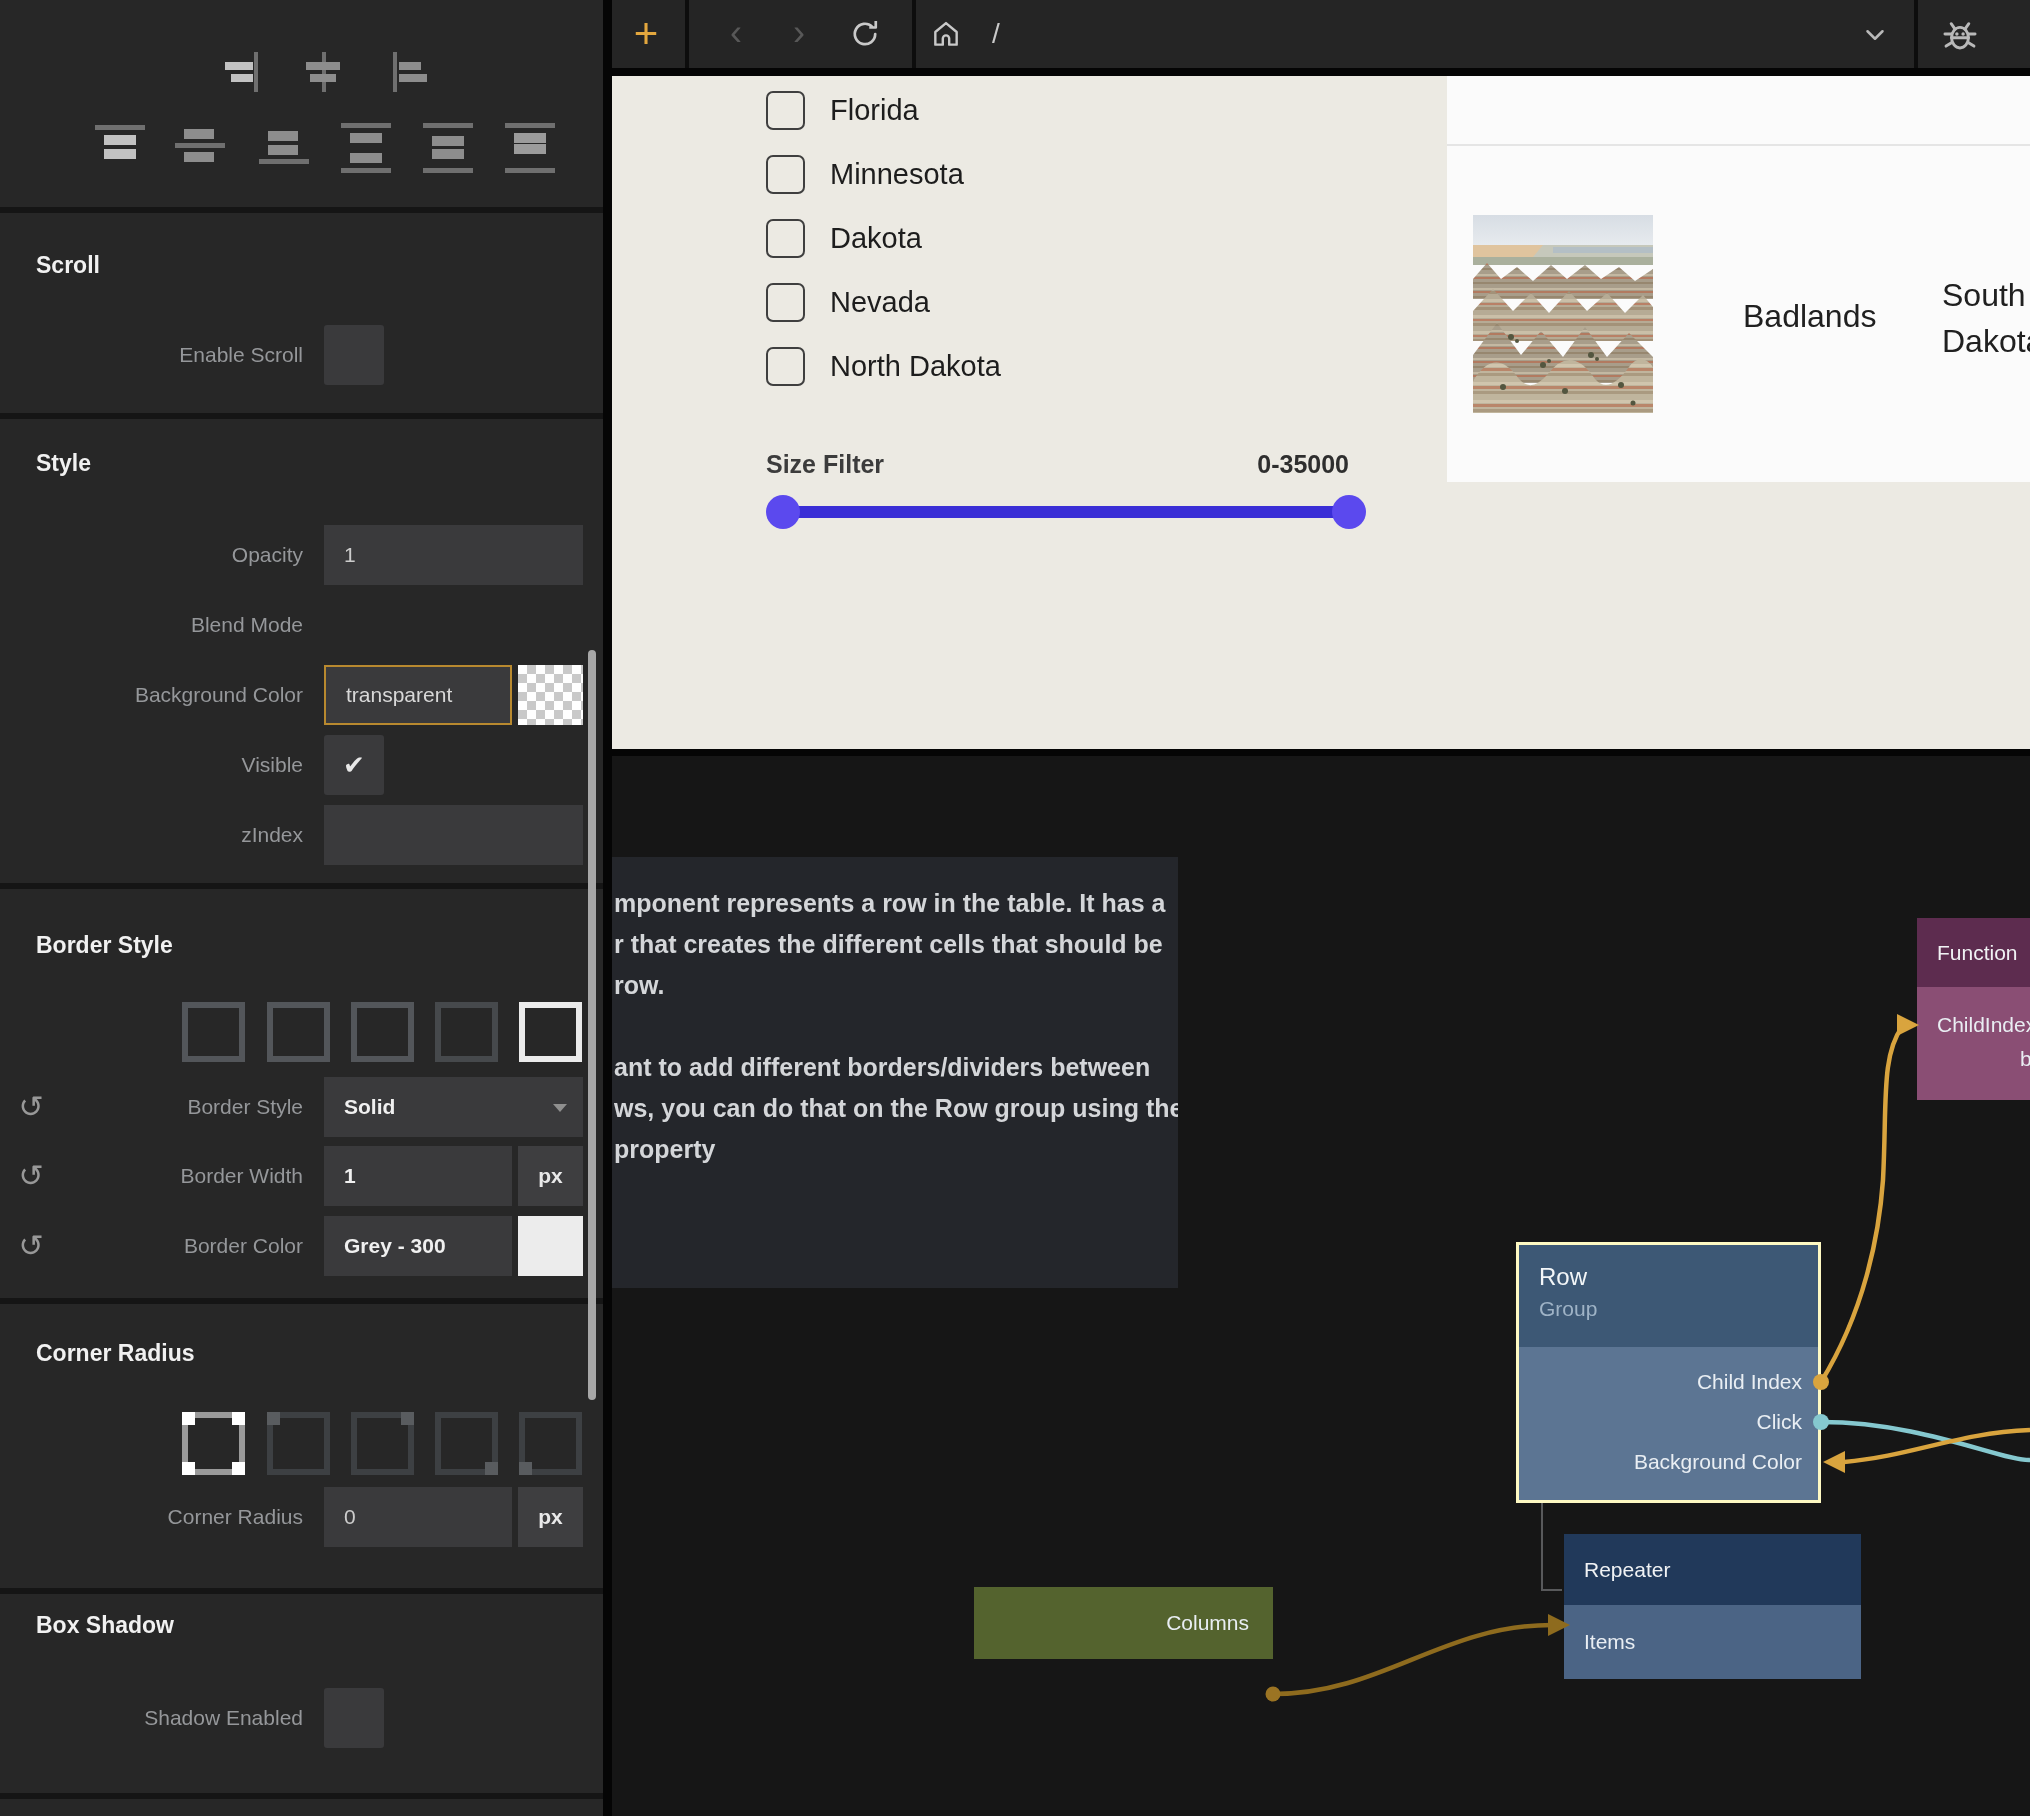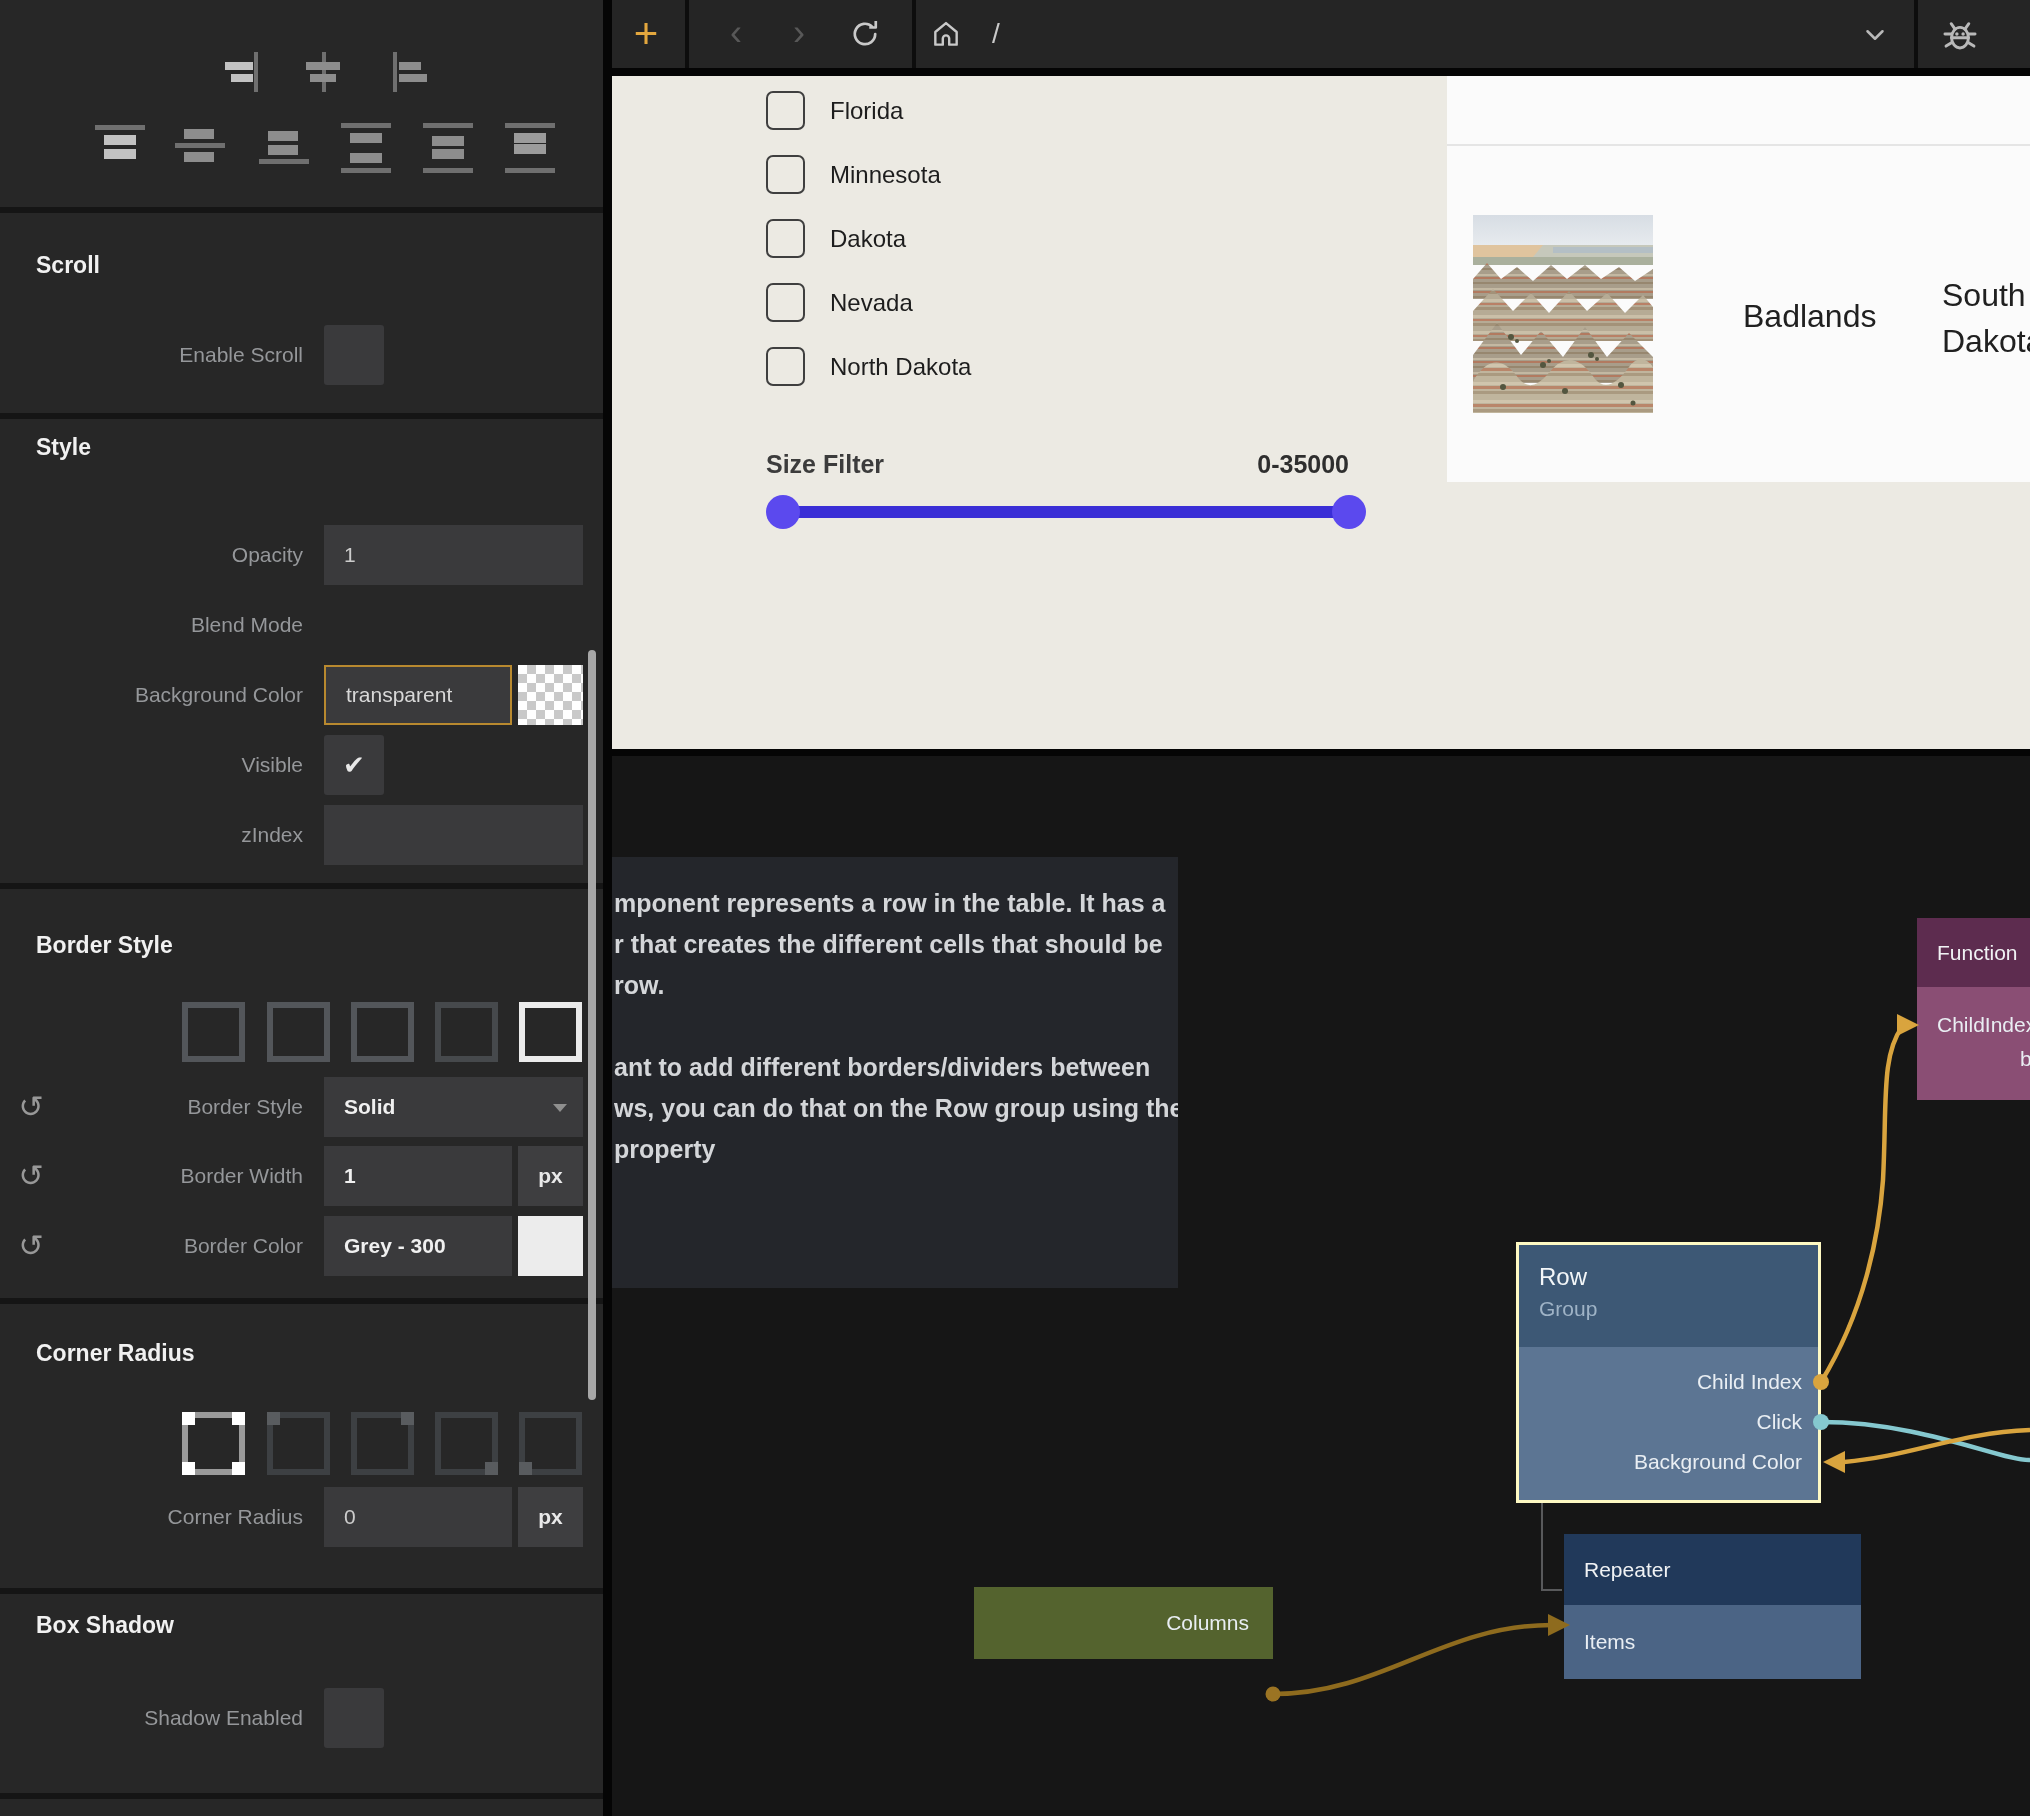--- a/index.html
+++ b/index.html
@@ -39,21 +39,21 @@
   .ptoolbar{position:absolute;left:612px;top:0;width:1418px;height:68px;background:#252525;}
   .tdiv{position:absolute;top:0;width:4px;height:68px;background:#0d0d0d;}
   .ticon{position:absolute;text-align:center;}
 
   
   .preview{position:absolute;left:612px;top:76px;width:1418px;height:673px;
            background:#eceae3;overflow:hidden;}
   .statebox{position:absolute;left:154px;width:39px;height:39px;box-sizing:border-box;
             border:2px solid #3f3f3f;border-radius:7px;}
   .statelabel{position:absolute;left:218px;height:39px;line-height:39px;
-              color:#1d1d1d;font-size:24px;}
+              color:#1d1d1d;font-size:29px;}
   .card{position:absolute;left:835px;top:0;width:583px;height:406px;background:#fbfbfb;}
 
   
   .canvas{position:absolute;left:612px;top:756px;width:1418px;height:1060px;background:#161616;}
   .popup{position:absolute;left:0;top:101px;width:566px;height:431px;background:#24262b;overflow:hidden;}
   .popup div{position:relative;left:2px;white-space:nowrap;color:#d4d6d9;
              font-size:25px;font-weight:bold;height:41px;line-height:41px;}
   .node{position:absolute;}
   .nhead{position:relative;color:#f0f2f4;font-size:21px;padding-left:20px;box-sizing:border-box;}
   .nbody{position:relative;color:#e9eef3;font-size:21px;box-sizing:border-box;}
@@ -118,21 +118,21 @@
     </div>
 
     <div class="pdivider" style="top:207px;"></div>
 
     <div class="ptitle" style="top:252px;">Scroll</div>
     <div class="plabel" style="top:340px;">Enable Scroll</div>
     <div class="pcheck" style="left:324px;top:325px;"></div>
 
     <div class="pdivider" style="top:413px;"></div>
 
-    <div class="ptitle" style="top:434px;text-align:center;">Style</div>
+    <div class="ptitle" style="top:450px;text-align:center;">Style</div>
     <div class="plabel" style="top:540px;">Opacity</div>
     <div class="pinput" style="left:324px;top:525px;width:259px;">1</div>
     <div class="plabel" style="top:610px;">Blend Mode</div>
     <div class="plabel" style="top:680px;">Background Color</div>
     <div class="pinput" style="left:324px;top:665px;width:188px;border:2px solid #b8892f;line-height:56px;color:#d8d8d8;">transparent</div>
     <div class="abs" style="left:518px;top:665px;width:65px;height:60px;background-color:#fff;
          background-image:linear-gradient(45deg,#c9c9c9 25%,transparent 25%,transparent 75%,#c9c9c9 75%),
                           linear-gradient(45deg,#c9c9c9 25%,transparent 25%,transparent 75%,#c9c9c9 75%);
          background-size:18px 18px;background-position:0 0,9px 9px;"></div>
     <div class="plabel" style="top:750px;">Visible</div>

